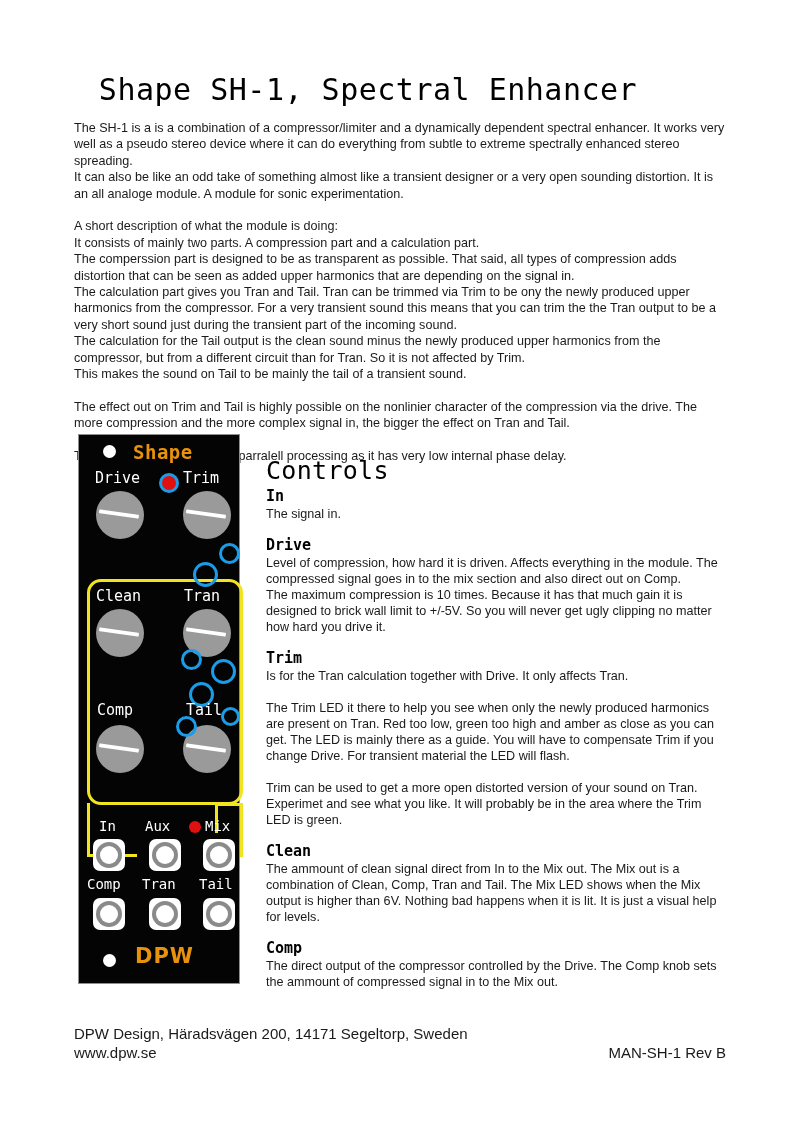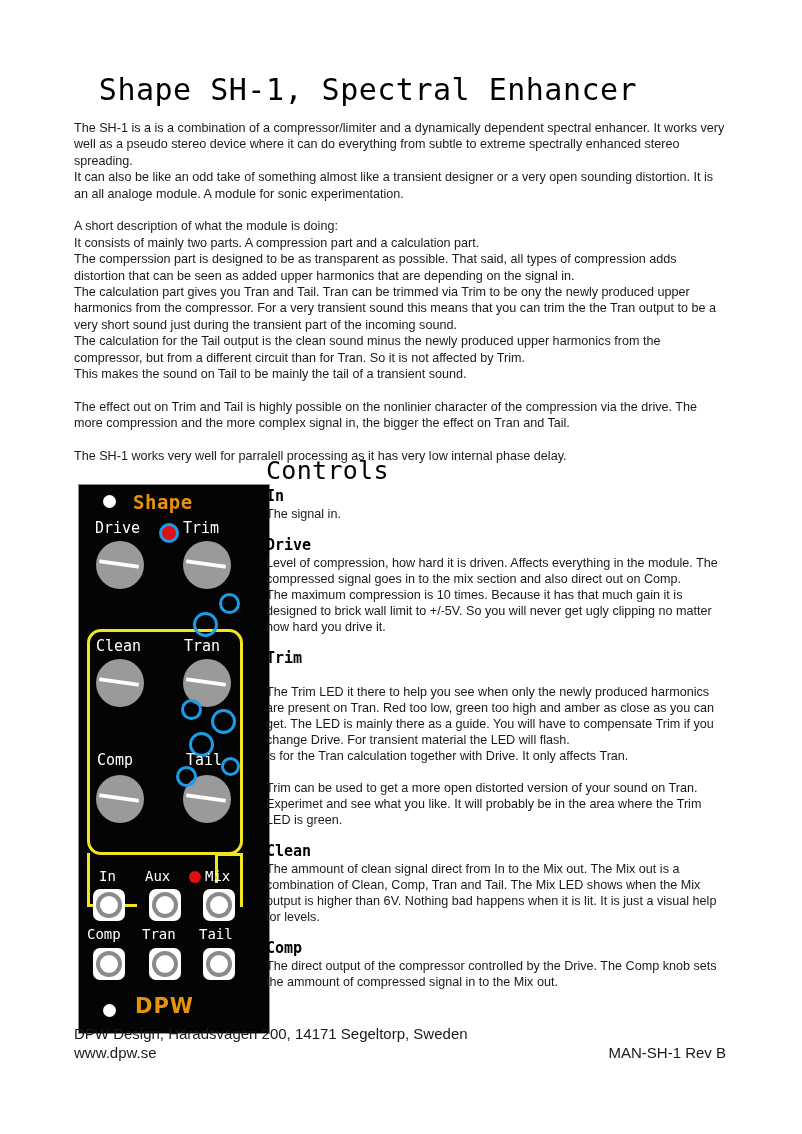--- a/index.html
+++ b/index.html
@@ -41,22 +41,22 @@
     line-height: 16.4px;
     color: #1a1a1a;
   }
   .intro p { margin: 0; }
   .intro p.gap { margin-top: 16.4px; }
 
   
   .panel-wrap {
     position: absolute;
     left: 78px;
-    top: 484px;
-    width: 192px;
+    top: 434px;
+    width: 162px;
     height: 550px;
   }
   .panel {
     position: absolute;
     inset: 0;
     background: #040404;
     border: 1px solid #8f8f8f;
     box-sizing: border-box;
   }
 
@@ -347,22 +347,22 @@
 
   <div class="ctl-sec">
     <div class="ctl-h">Drive</div>
     <p class="ctl-b">Level of compression, how hard it is driven. Affects everything in the module. The compressed signal goes in to the mix section and also direct out on Comp.</p>
     <p class="ctl-b">The maximum compression is 10 times. Because it has that much gain it is designed to brick wall limit to +/-5V. So you will never get ugly clipping no matter how hard you drive it.</p>
   </div>
   <div class="sec-gap"></div>
 
   <div class="ctl-sec">
     <div class="ctl-h">Trim</div>
+    <p class="ctl-b">Is for the Tran calculation together with Drive. It only affects Tran.</p>
     <p class="ctl-b gap">The Trim LED it there to help you see when only the newly produced harmonics are present on Tran. Red too low, green too high and amber as close as you can get. The LED is mainly there as a guide. You will have to compensate Trim if you change Drive. For transient material the LED will flash.</p>
-    <p class="ctl-b">Is for the Tran calculation together with Drive. It only affects Tran.</p>
     <p class="ctl-b gap">Trim can be used to get a more open distorted version of your sound on Tran. Experimet and see what you like. It will probably be in the area where the Trim LED is green.</p>
   </div>
   <div class="sec-gap"></div>
 
   <div class="ctl-sec">
     <div class="ctl-h">Clean</div>
     <p class="ctl-b">The ammount of clean signal direct from In to the Mix out. The Mix out is a combination of Clean, Comp, Tran and Tail. The Mix LED shows when the Mix output is higher than 6V. Nothing bad happens when it is lit. It is just a visual help for levels.</p>
   </div>
   <div class="sec-gap"></div>
 

